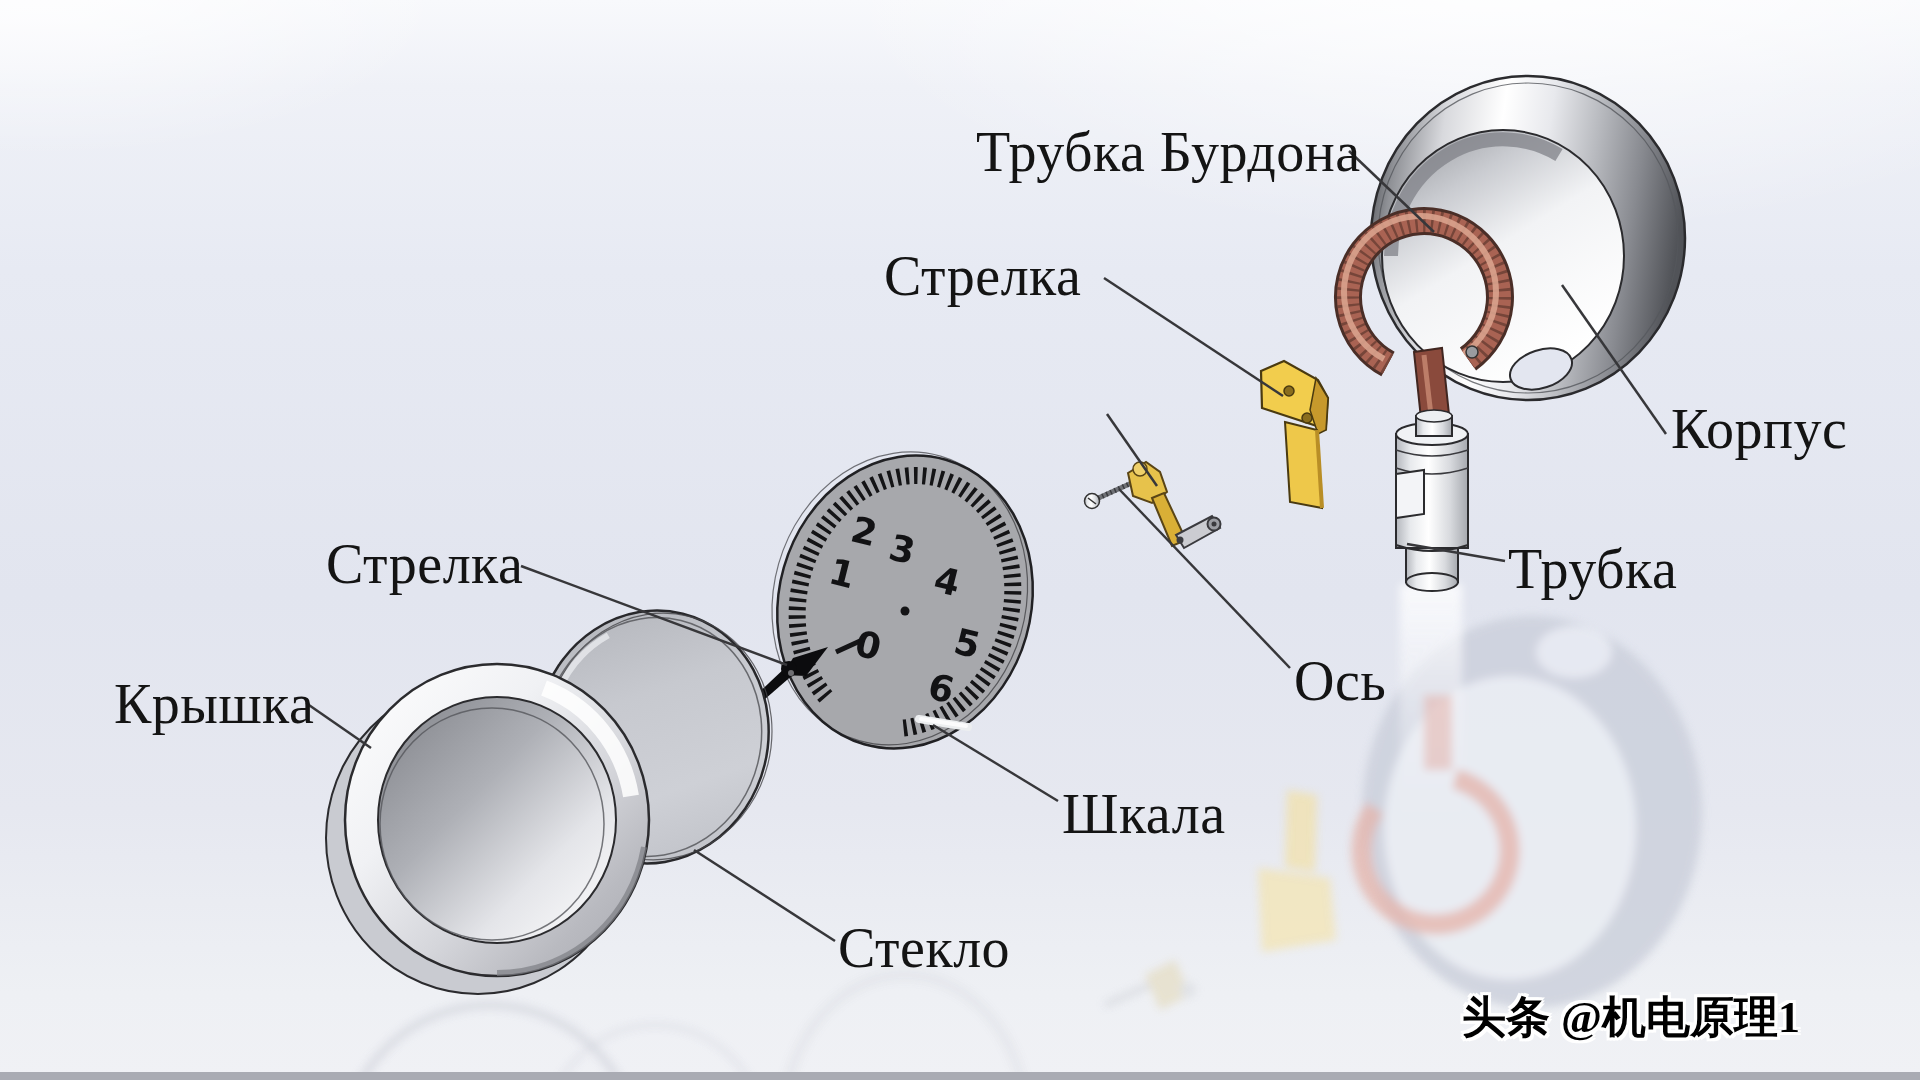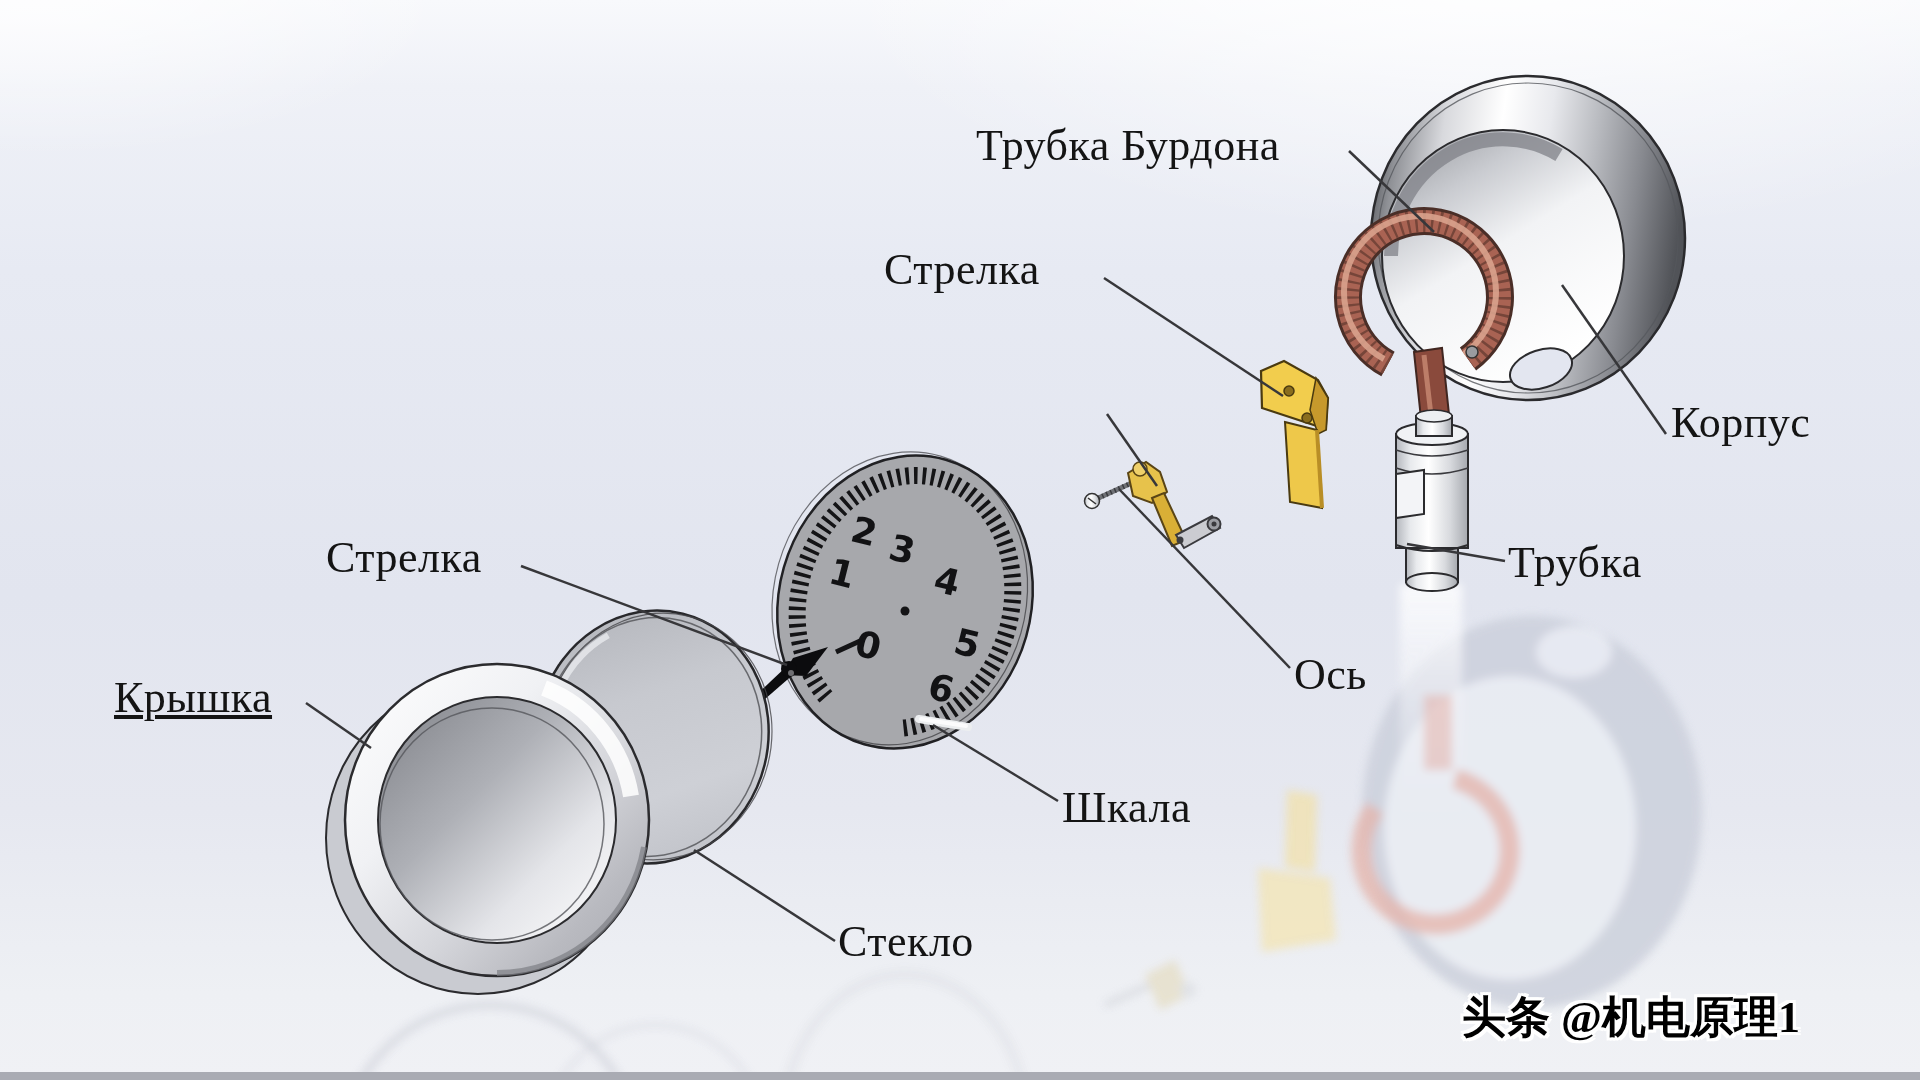--- a/index.html
+++ b/index.html
@@ -9,28 +9,28 @@
     font-family:"Liberation Serif", serif;
   }
   .stage::before{
     content:"";position:absolute;inset:0;pointer-events:none;
     background:
       radial-gradient(60% 45% at 78% -5%, rgba(255,255,255,.95), rgba(255,255,255,0) 60%),
       radial-gradient(40% 30% at 2% -2%, rgba(255,255,255,.85), rgba(255,255,255,0) 55%);
   }
   svg.art{position:absolute;left:0;top:0;}
   .label{
-    position:absolute;font-size:44px;line-height:1.0;color:#141414;
+    position:absolute;font-size:56px;line-height:1.0;color:#141414;
     white-space:nowrap;letter-spacing:.5px;
   }
   .lbl-bourdon{left:976px;top:124px;}
   .lbl-plate{left:884px;top:248px;}
   .lbl-mech{left:422px;top:376px;}
   .lbl-pointer{left:326px;top:536px;}
-  .lbl-cover{left:114px;top:676px;text-decoration:underline;}
+  .lbl-cover{left:114px;top:676px;}
   .lbl-scale{left:1062px;top:786px;}
   .lbl-glass{left:838px;top:920px;}
   .lbl-axis{left:1294px;top:653px;}
   .lbl-fitting{left:1508px;top:541px;}
   .lbl-body{left:1671px;top:401px;}
   .watermark{
     position:absolute;left:1462px;top:988px;
     font-family:Liberation Serif, serif;font-size:44px;font-weight:bold;color:#000;
     white-space:nowrap;
     text-shadow:-3px -3px 0 #fff,3px -3px 0 #fff,-3px 3px 0 #fff,3px 3px 0 #fff,0 3px 0 #fff,3px 0 0 #fff,0 -3px 0 #fff,-3px 0 0 #fff;

